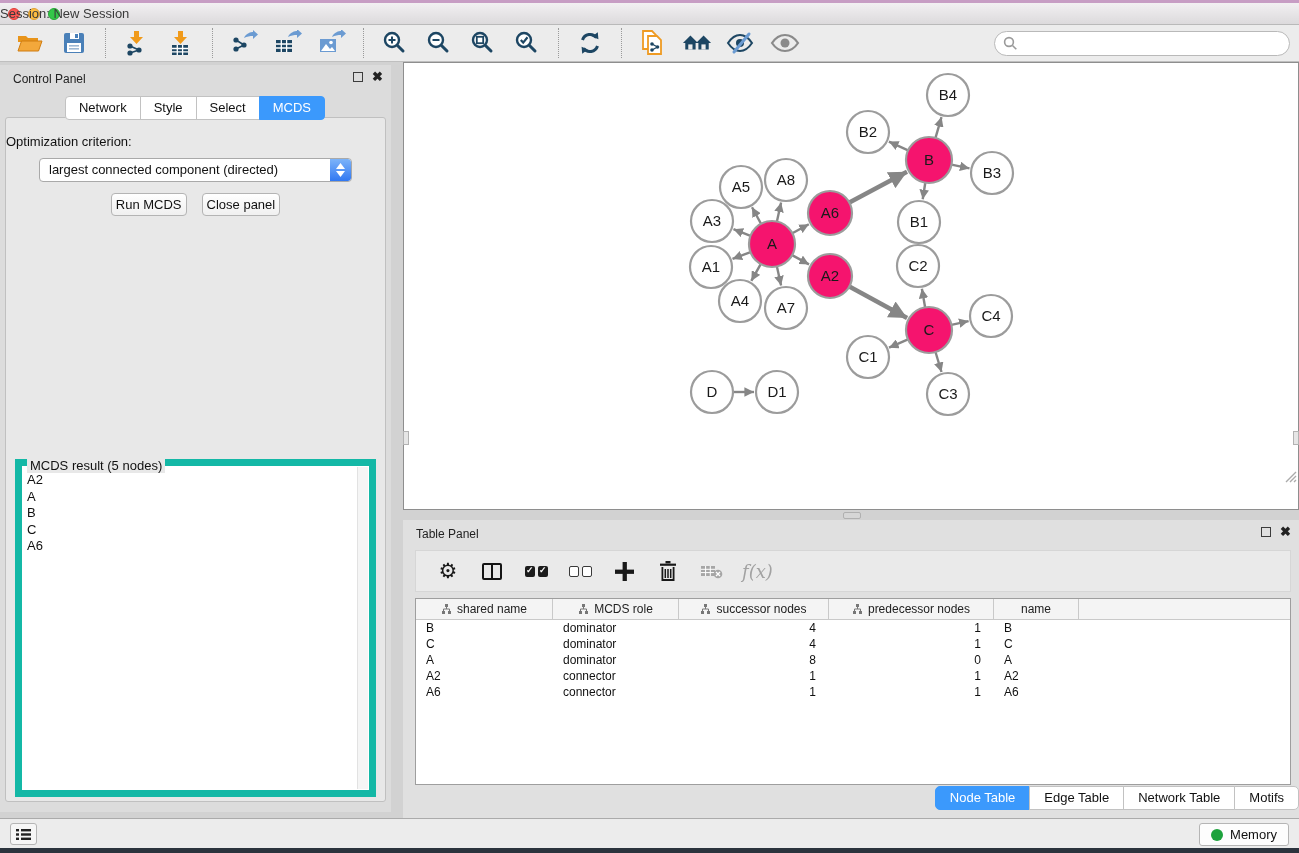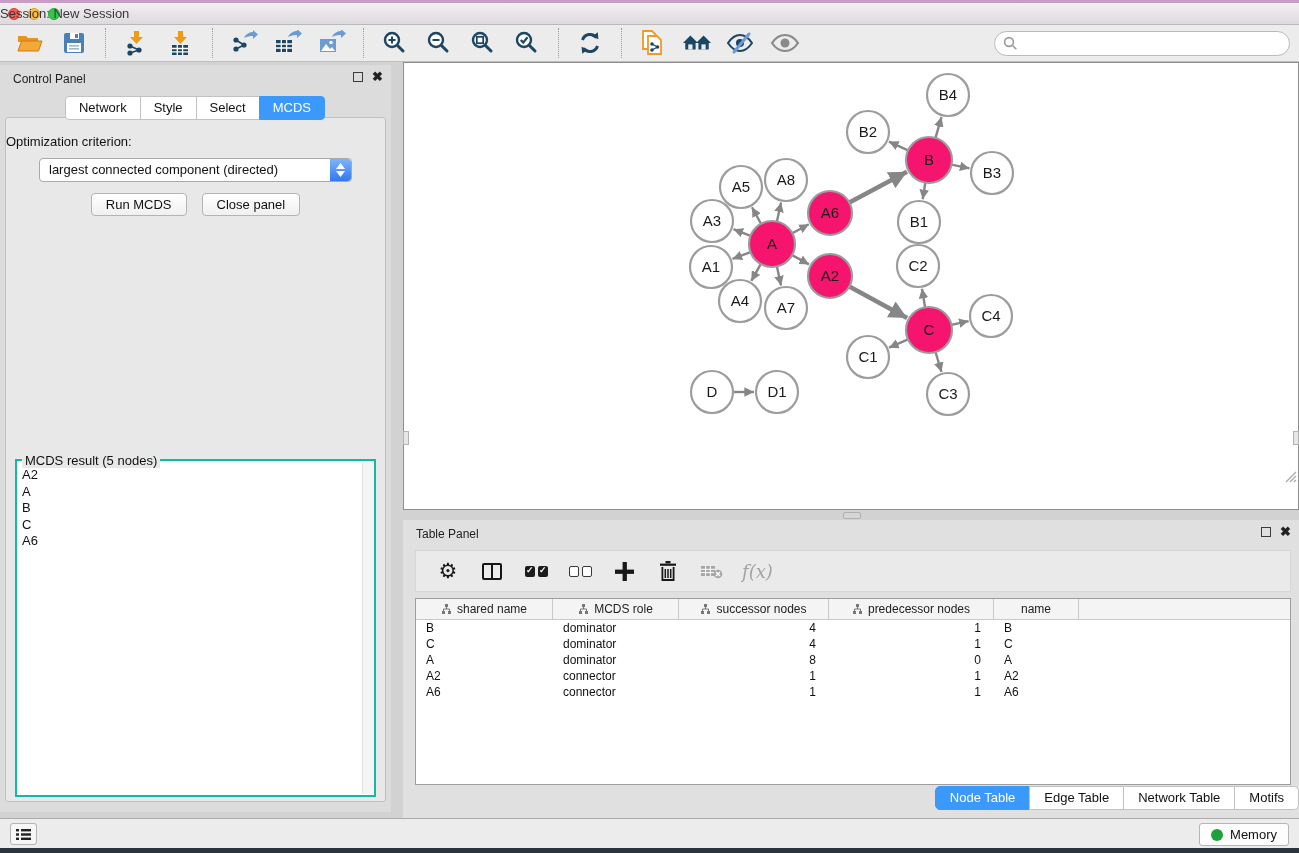--- a/index.html
+++ b/index.html
@@ -41,24 +41,24 @@
   .cp-body { position:absolute; left:5px; right:5px; top:52px; bottom:10px; background:#e8e8e8;
              border:1px solid #c0c0c0; border-radius:3px; }
   .opt-label { margin-top:16px; text-align:left; font-size:13px; }
   .dropdown { position:relative; width:313px; height:24px; margin:9px auto 0; background:#fff;
               border:1px solid #a9a9a9; border-radius:4px; font-size:13px; line-height:22px;
               padding:0 26px 0 9px; cursor:pointer; white-space:nowrap; overflow:hidden; }
   .stepper { position:absolute; top:0; right:0; width:21px; height:22px; border-radius:0 3px 3px 0;
              background:linear-gradient(#7db4f9,#3178f2); display:flex; flex-direction:column;
              align-items:center; justify-content:center; gap:2px; }
   .btn-row { display:flex; justify-content:center; gap:15px; margin-top:11px; }
-  .push-btn { height:23px; padding:0 14px; background:linear-gradient(#ffffff,#f0f0f0);
+  .push-btn { height:23px; padding:0 4px; background:linear-gradient(#ffffff,#f0f0f0);
               border:1px solid #b4b4b4; border-radius:4px; font-size:13px; color:#111; cursor:pointer; }
   .mcds-group { position:absolute; left:9px; right:9px; top:341px; bottom:4px;
-                border:2px solid #14b8a6; background:#fff; }
+                border:7px solid #14b8a6; background:#fff; }
   .mcds-legend { position:absolute; top:-8px; left:5px; background:#e8e8e8; padding:0 3px; font-size:13px; }
   .mcds-list { position:absolute; left:1px; top:3px; bottom:1px; right:13px; overflow:hidden;
                font-size:13px; padding:3px 0 0 4px; }
   .mcds-item { line-height:16.5px; cursor:default; }
   .mcds-scroll { position:absolute; top:1px; bottom:1px; right:1px; width:11px; background:#f5f5f5; border-left:1px solid #e2e2e2; }
 
   
   .net-window { position:absolute; left:403px; top:62px; width:896px; height:448px;
                 background:#fff; border:1px solid #8e8e8e; }
   .net-titlebar { position:relative; height:26px; background:linear-gradient(#f5f5f5,#d8d8d8);

